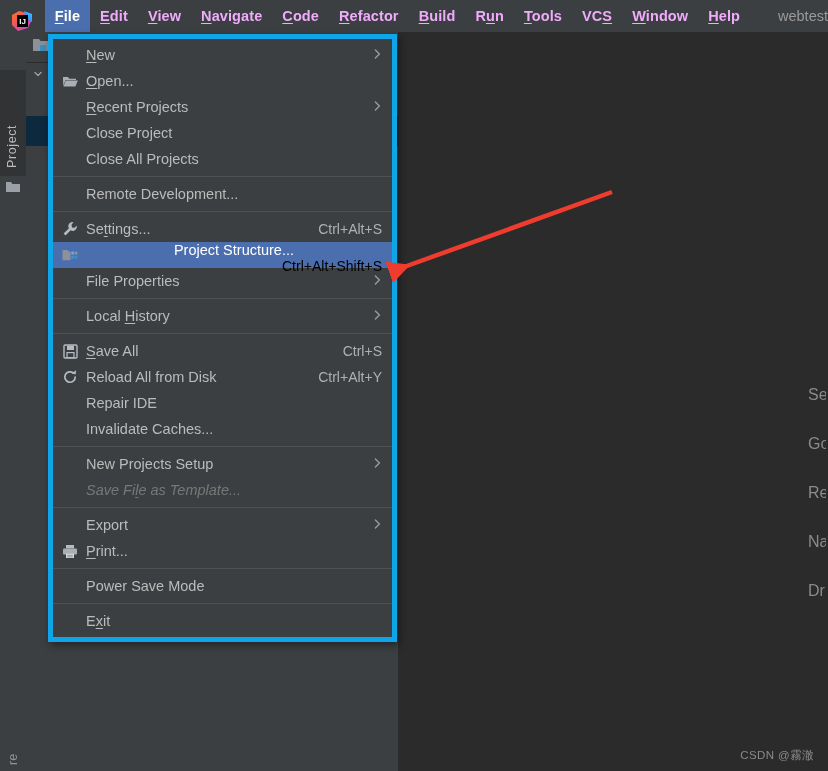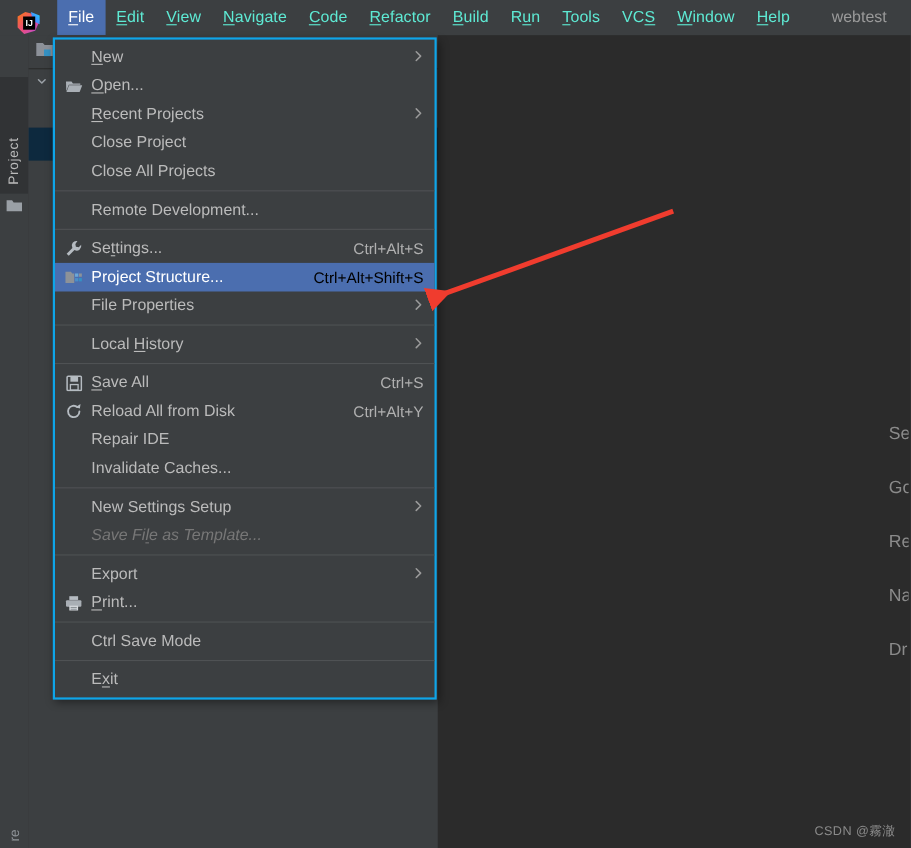--- a/index.html
+++ b/index.html
@@ -35,21 +35,21 @@
   #logo {
     width: 52px; height: 32px;
     display: flex; align-items: flex-end; justify-content: center;
   }
   #logo svg { display: block; }
   .mb-item {
     height: 32px;
     padding: 0 10px;
     display: flex;
     align-items: center;
-    color: #5eead4;
+    color: #f0abfc;
     font-size: 14.5px;
     letter-spacing: .1px;
     white-space: nowrap;
   }
   .mb-item.active {
     background: #4b6eaf;
     color: #ffffff;
   }
   .mb-item .mn {
     text-decoration: underline;
@@ -190,39 +190,39 @@
     white-space: nowrap;
     overflow: hidden;
   }
 
   
   #file-menu {
     position: absolute;
     left: 48px; top: 34px;
     width: 349px;
     background: #3c3f41;
-    border: 2px solid #0ea5e9;
+    border: 5px solid #0ea5e9;
     box-shadow: 2px 3px 8px rgba(0,0,0,.45);
     padding: 3px 0 3px 0;
     box-sizing: border-box;
     z-index: 50;
   }
   .mi {
     position: relative;
     height: 26px;
     display: flex;
     align-items: center;
     padding-left: 33px;
     padding-right: 10px;
     color: #bbbbbb;
     font-size: 14.5px;
     white-space: nowrap;
     box-sizing: border-box;
   }
-  .mi.highlight { background: #4b6eaf; color: #ffffff; }
+  .mi.highlight { background: #4b6eaf; color: #ffffff; flex-direction: column; }
   .mi.disabled { color: #777777; font-style: italic; }
   .mi .mi-icon {
     position: absolute;
     left: 8px; top: 50%;
     transform: translateY(-50%);
     width: 18px; height: 16px;
     display: flex; align-items: center; justify-content: center;
   }
   .mi .mi-label { flex: 0 0 auto; }
   .mi .mn {
@@ -287,21 +287,21 @@
             <stop offset="0" stop-color="#6b57ff"></stop>
             <stop offset="1" stop-color="#18d8ff"></stop>
           </linearGradient>
         </defs>
         <path d="M1 5 L8 1 L16 3 L21 9 L17 18 L7 21 L1 15 Z" fill="url(#gA)"></path>
         <path d="M13 1 L21 4 L21 12 L15 9 Z" fill="url(#gB)"></path>
         <rect x="6" y="5" width="11" height="12" fill="#000000"></rect>
         <text x="11.5" y="14" font-family="Liberation Sans, sans-serif" font-size="8" font-weight="bold" fill="#ffffff" text-anchor="middle">IJ</text>
       </svg>
     </div>
-    <div id="menubar-items" style="display: flex;">
+    <div id="menubar-items" style="display: flex; font-weight: bold;">
         <div class="mb-item active">
           <span><span class="mn">F</span>ile</span>
         </div>
         <div class="mb-item">
           <span><span class="mn">E</span>dit</span>
         </div>
         <div class="mb-item">
           <span><span class="mn">V</span>iew</span>
         </div>
         <div class="mb-item">
@@ -494,21 +494,21 @@
         <span class="mi-accel">Ctrl+Alt+Y</span>
       </div>
       <div class="mi">
         <span class="mi-label">Repair IDE</span>
       </div>
       <div class="mi">
         <span class="mi-label">Invalidate Caches...</span>
       </div>
       <div class="mi-sep"></div>
       <div class="mi">
-        <span class="mi-label">New Settings Setup</span>
+        <span class="mi-label">New Projects Setup</span>
         <span class="mi-sub"><svg width="9" height="12" viewBox="0 0 9 12">
             <path d="M2.4 2 L6.4 6 L2.4 10" stroke="currentColor" stroke-width="1.4" fill="none" stroke-linecap="round" stroke-linejoin="round"></path>
           </svg></span>
       </div>
       <div class="mi disabled">
         <span class="mi-label">Save Fi<span class="mn">l</span>e as Template...</span>
       </div>
       <div class="mi-sep"></div>
       <div class="mi">
         <span class="mi-label">Export</span>
@@ -523,21 +523,21 @@
             <rect x="1" y="4.6" width="14" height="6" rx="1" fill="#a9afb5"></rect>
             <rect x="4" y="9.6" width="8" height="4.4" fill="#d3d7db"></rect>
             <rect x="5.2" y="10.8" width="5.6" height="0.9" fill="#8a9096"></rect>
             <rect x="5.2" y="12.4" width="5.6" height="0.9" fill="#8a9096"></rect>
           </svg>
         </span>
         <span class="mi-label"><span class="mn">P</span>rint...</span>
       </div>
       <div class="mi-sep"></div>
       <div class="mi">
-        <span class="mi-label">Ctrl Save Mode</span>
+        <span class="mi-label">Power Save Mode</span>
       </div>
       <div class="mi-sep"></div>
       <div class="mi">
         <span class="mi-label">E<span class="mn">x</span>it</span>
       </div>
     </div>
 
   <svg id="annotation">
     <defs>
       <marker id="arrowhead" markerWidth="5" markerHeight="5" refX="1.5" refY="2.5" orient="auto">

